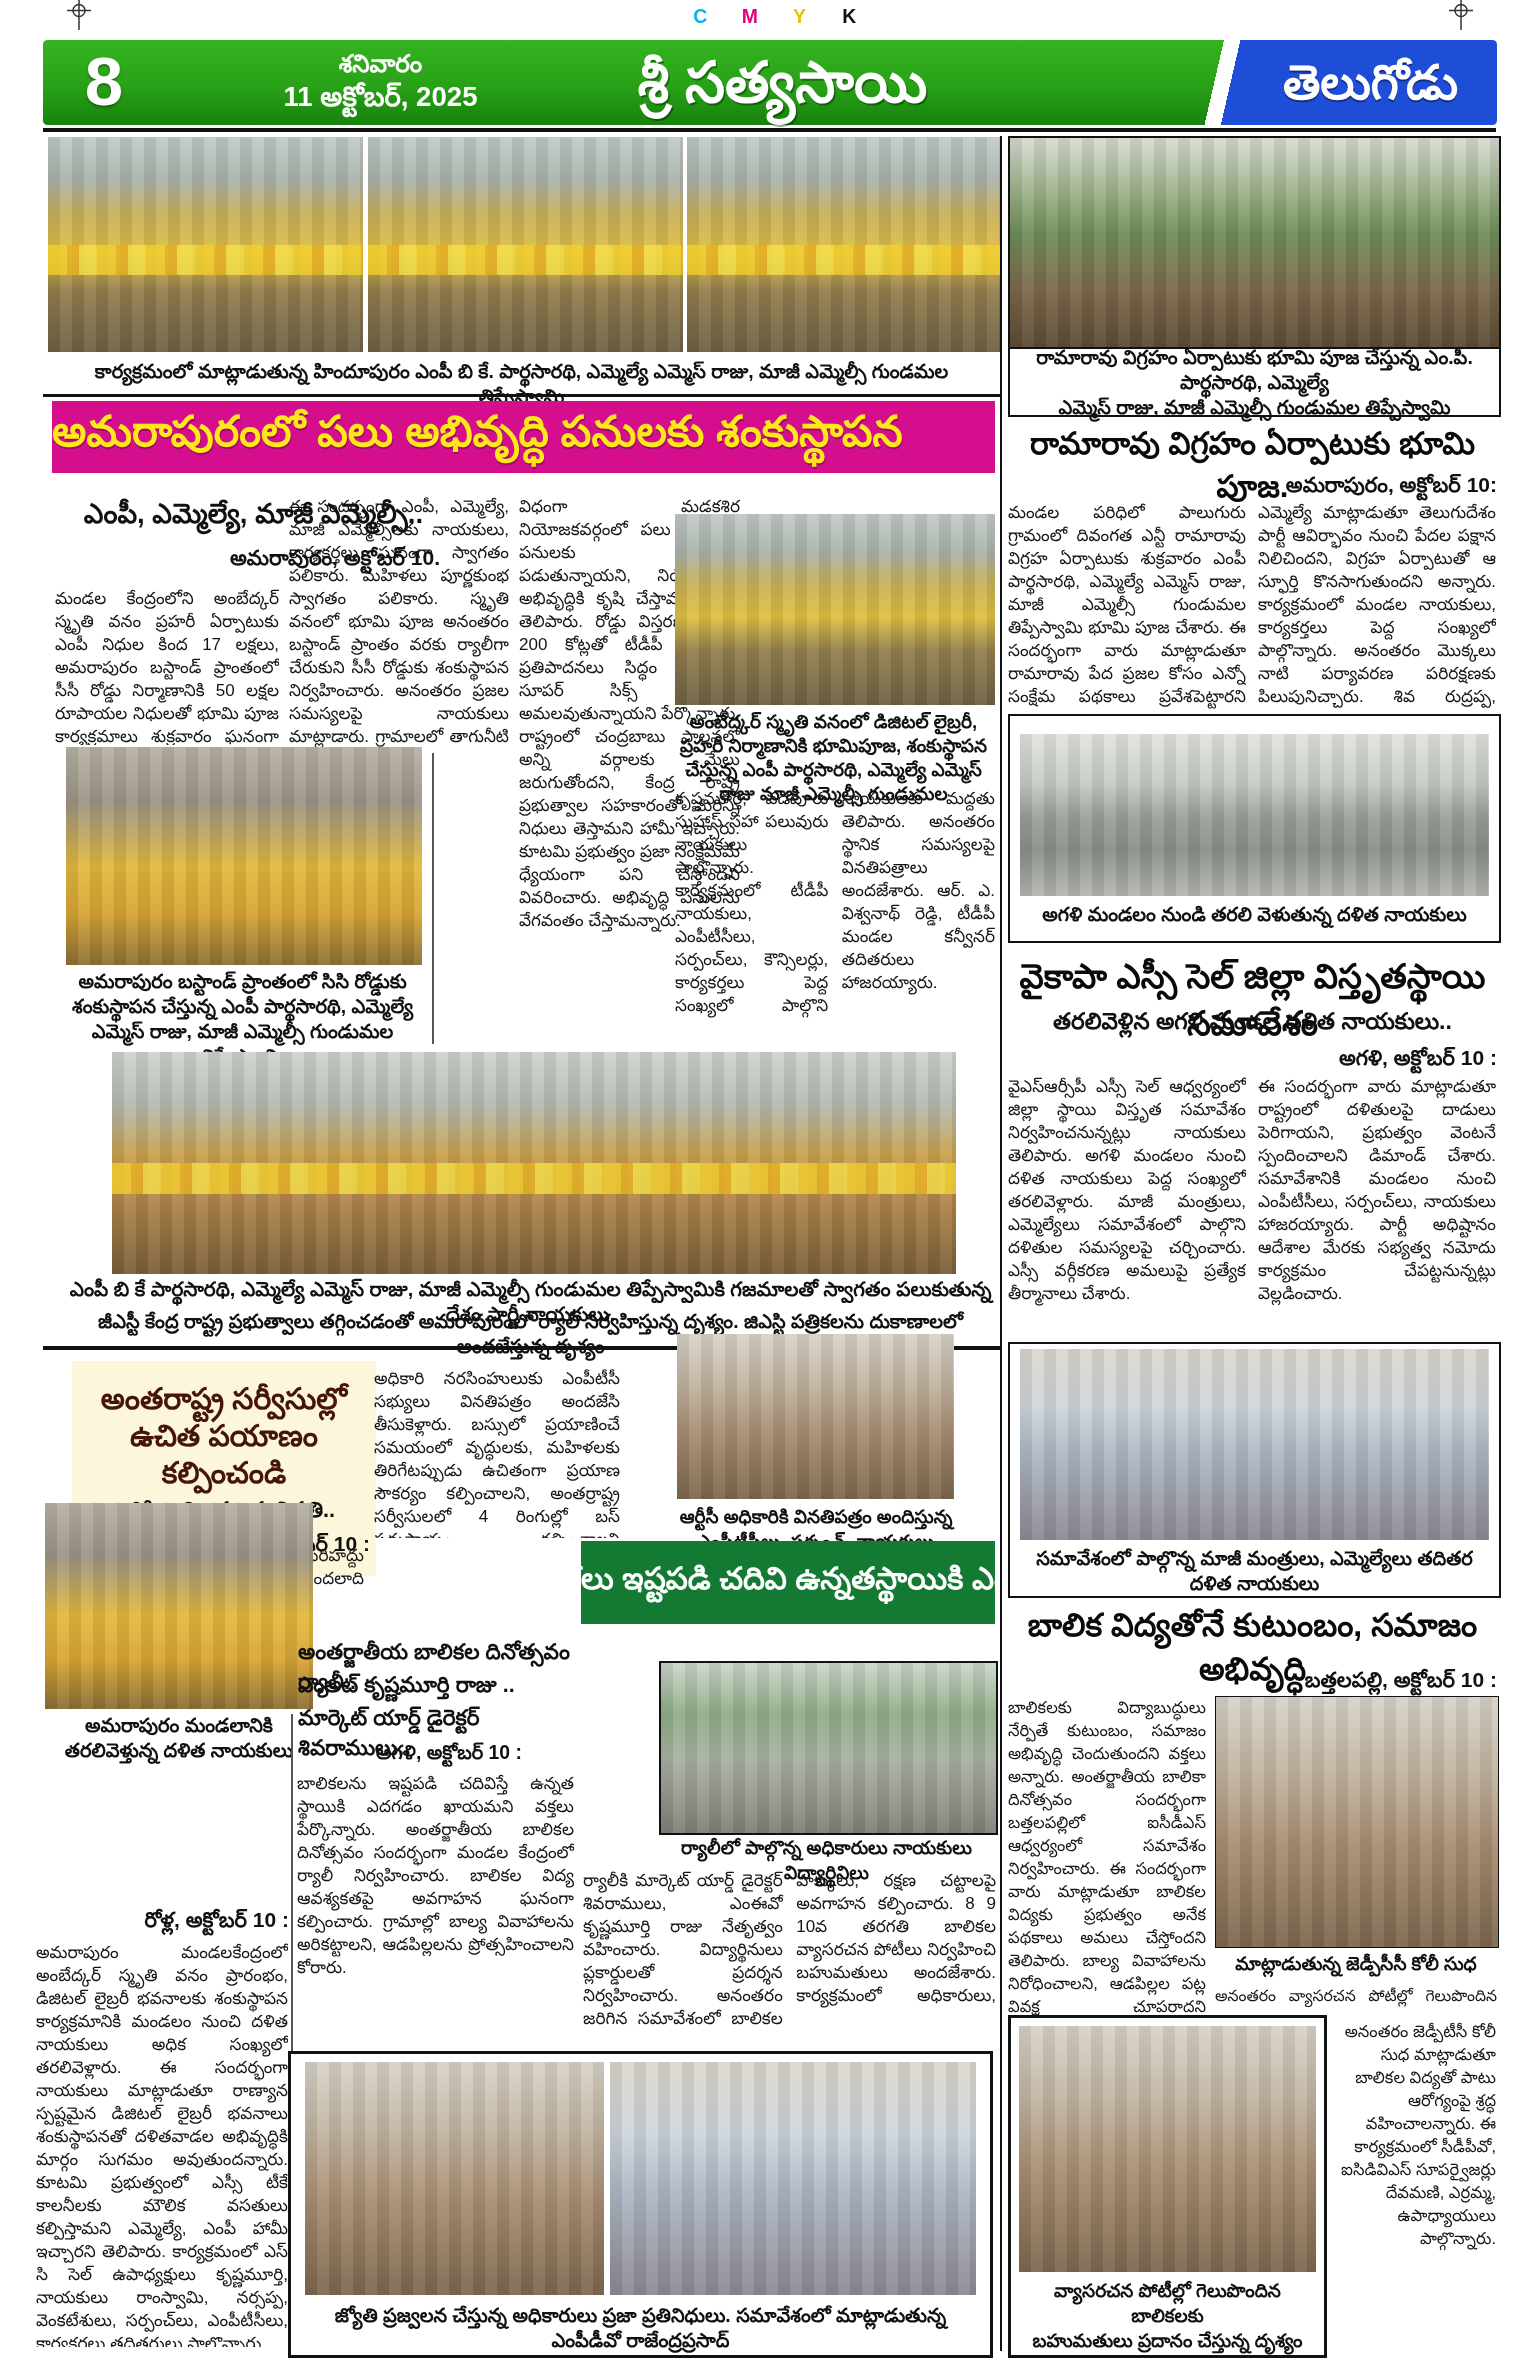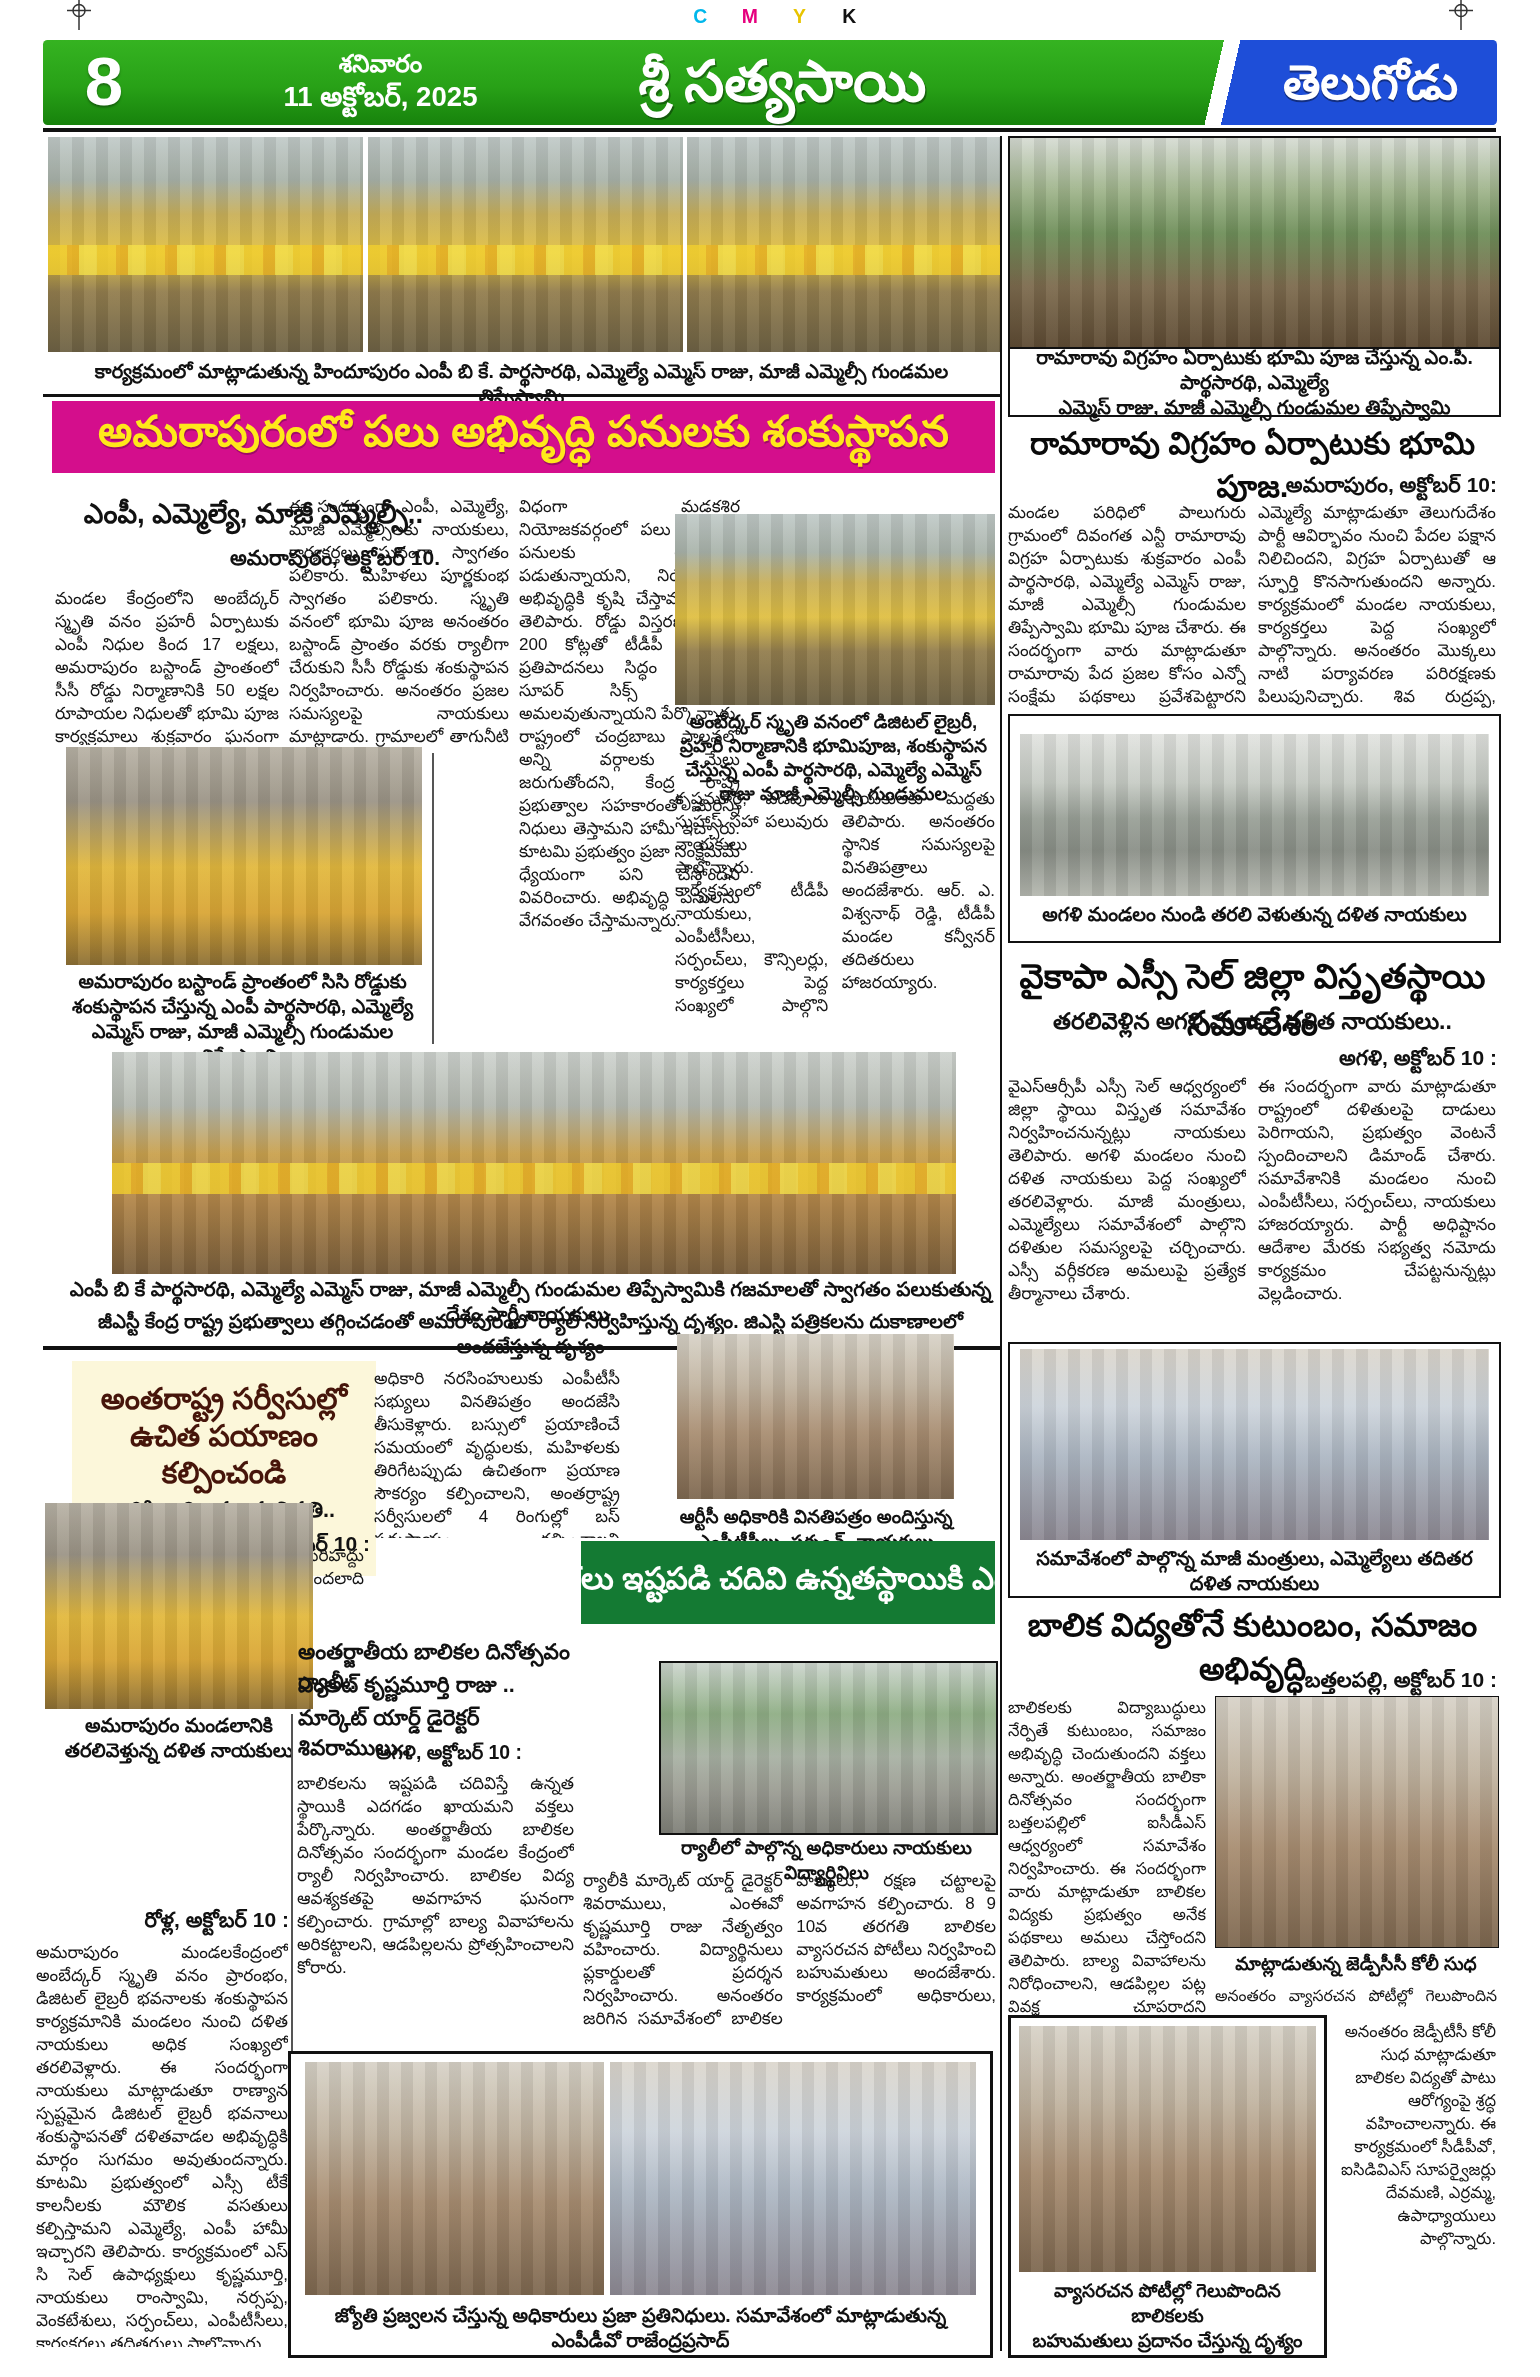--- a/index.html
+++ b/index.html
@@ -18,21 +18,21 @@
           background:linear-gradient(180deg,#35b321 0%,#28a117 55%,#17820c 100%);
           overflow:hidden;}
   .pagenum{left:63px;top:42px;width:82px;height:82px;color:#fff;font-size:69px;
            font-weight:bold;line-height:80px;text-align:center;
            text-shadow:0 1.5px 2.2px rgba(0,0,0,.35);}
   .daydate{left:224px;top:48px;width:313px;text-align:center;color:#fff;font-weight:bold;}
   .daydate .d1{font-size:24.6px;line-height:31px;}
   .daydate .d2{font-size:27.6px;line-height:36px;}
   .edition{left:574px;top:43px;width:417px;text-align:center;color:#fff;
            font-size:57px;font-weight:bold;line-height:78px;
-           text-shadow:1.5px 2.2px 0 rgba(0,0,0,.35);font-family:Liberation Serif, serif;}
+           text-shadow:1.5px 2.2px 0 rgba(0,0,0,.35);}
   .logo{right:44px;top:40px;width:313px;height:85px;
         background:linear-gradient(103deg,rgba(0,0,0,0) 0 39px,#ffffff 39px 55px,#1e4ed8 55px 100%);
         border-radius:0 4.5px 4.5px 0;}
   .logo-text{position:absolute;left:71px;top:7.5px;width:231px;text-align:center;color:#fff;
              font-size:48px;font-weight:bold;line-height:70px;
              text-shadow:0 1.5px 0 rgba(0,0,0,.4);}
   .rule{background:#111;}
   
   .ph{position:absolute;overflow:hidden;background:#a8a49a;}
   .ph::before{content:"";position:absolute;inset:0;
@@ -47,21 +47,21 @@
   .ph-h{background:linear-gradient(180deg,#dcd7ce 0%,#cfd6dd 30%,#aeb8c4 56%,#8e8a94 100%);}
   .garland::after{content:"";position:absolute;top:50%;left:0;right:0;height:14%;opacity:.8;
       background:repeating-linear-gradient(90deg,#f2cf2e 0 19.4px,#e8b122 19.4px 31px,#f5e04a 31px 49px);}
   .bordered{border:2.2px solid #111;}
   
   .caption{font-weight:bold;font-size:19.4px;line-height:25px;text-align:center;color:#111;}
   .bodytxt{font-size:17px;line-height:23px;text-align:justify;color:#141414;}
   .cols2{column-count:2;column-gap:13.4px;}
   .dateline{font-weight:bold;font-size:21px;text-align:right;}
   .subhead{font-weight:bold;font-size:24.6px;text-align:center;}
-  .band-magenta{background:#d40e8c;display:flex;align-items:center;justify-content:center;}
+  .band-magenta{background:#d40e8c;display:flex;align-items:center;justify-content:flex-start;}
   .band-magenta .t{color:#ffe81a;font-size:43px;font-weight:bold;
       text-shadow:0.7px 1.5px 0 rgba(0,0,0,.25);white-space:nowrap;}
   .band-green{background:#147a33;display:flex;align-items:center;justify-content:center;}
   .band-green .t{color:#ffffff;font-size:31px;font-weight:bold;white-space:nowrap;}
   .blackhead{font-weight:bold;color:#0a0a0a;text-align:center;}
   .creambox{background:#fcf7da;}
   .rtc-head{color:#46150a;font-weight:bold;font-size:30px;line-height:37px;text-align:center;}
   .photo-strip{display:flex;gap:4.5px;}
   .photo-strip .ph{position:relative;flex:1;height:100%;}
   .capbox{border:2.2px solid #111;display:flex;align-items:center;justify-content:center;

